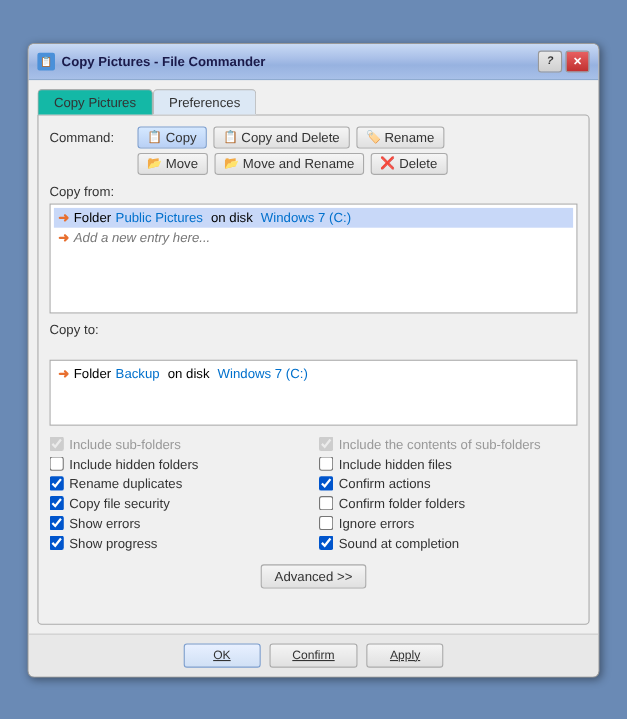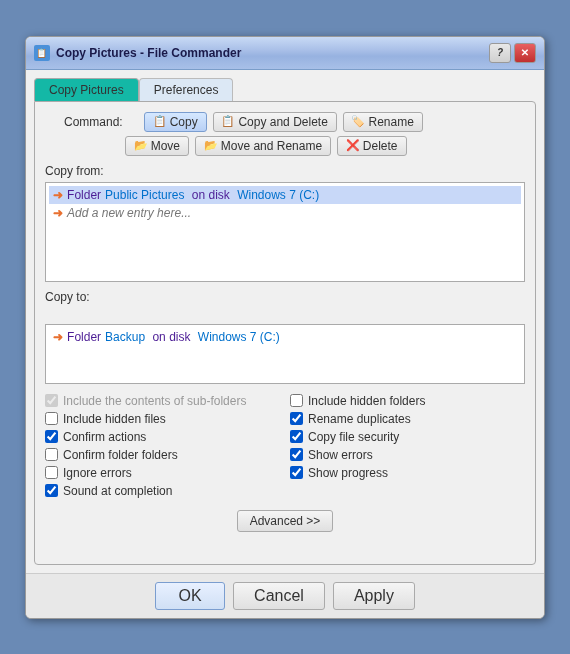--- a/index.html
+++ b/index.html
@@ -107,21 +107,20 @@
     .tab-content {
       border: 1px solid #aaa;
       background: #f0f0f0;
       padding: 10px;
       border-radius: 0 4px 4px 4px;
     }
     .command-row {
       display: flex;
       align-items: center;
       margin-bottom: 4px;
-      margin-left: 19px;
     }
     .command-label {
       width: 80px;
       color: #333;
       font-size: 12px;
     }
     .command-buttons {
       display: flex;
       gap: 6px;
       align-items: center;
@@ -175,21 +174,21 @@
       cursor: default;
     }
     .list-item.selected {
       background: #c8d8f8;
     }
     .list-item .arrow {
       color: #e87030;
       font-weight: bold;
       font-size: 12px;
     }
-    .folder-text { color: #4c1d95; }
+    .folder-text { color: #000000; }
     .folder-highlight { color: #0070cc; font-weight: 500; }
     .folder-add { color: #777; font-style: italic; }
     .copy-to-label {
       font-size: 12px;
       color: #333;
       margin-bottom: 20px;
     }
     .list-box-small {
       border: 1px solid #aaa;
       background: white;
@@ -240,23 +239,24 @@
       display: flex;
       justify-content: center;
       gap: 8px;
     }
     .footer-btn {
       padding: 4px 20px;
       border: 1px solid #aaa;
       background: linear-gradient(to bottom, #f5f5f5, #e0e0e0);
       border-radius: 3px;
       cursor: pointer;
-      font-size: 16px;
+      font-size: 11px;
       color: #333;
       min-width: 70px;
+      text-decoration: underline;
     }
     .footer-btn.ok {
       border-color: #7a9dcf;
       background: linear-gradient(to bottom, #e8f0ff, #d0e0f5);
     }
   </style>
 </head>
 <body>
 
 <div class="window">
@@ -333,20 +333,24 @@
           <span class="arrow">➜</span>
           <span class="folder-text">Folder </span>
           <span class="folder-highlight">Backup</span>
           <span class="folder-text">&nbsp;on disk&nbsp;</span>
           <span class="folder-highlight">Windows 7 (C:)</span>
         </div>
       </div>
 
       <div class="checkboxes-grid">
 
+        <div class="checkbox-item disabled">
+          <input type="checkbox" checked="" disabled="" style="">
+          <span>Include sub-folders</span>
+        </div>
 
         <div class="checkbox-item disabled">
           <input type="checkbox" checked="" disabled="" style="">
           <span>Include the contents of sub-folders</span>
         </div>
 
         <div class="checkbox-item">
           <input type="checkbox" style="">
           <span>Include hidden folders</span>
         </div>
@@ -398,16 +402,16 @@
       </div>
 
       <div class="bottom-row">
         <button class="advanced-btn">Advanced &gt;&gt;</button>
       </div>
     </div>
   </div>
 
   <div class="dialog-footer">
     <button class="footer-btn ok">OK</button>
-    <button class="footer-btn">Cancel</button>
+    <button class="footer-btn">Confirm</button>
     <button class="footer-btn">Apply</button>
   </div>
 </div>
 
 </body></html>

